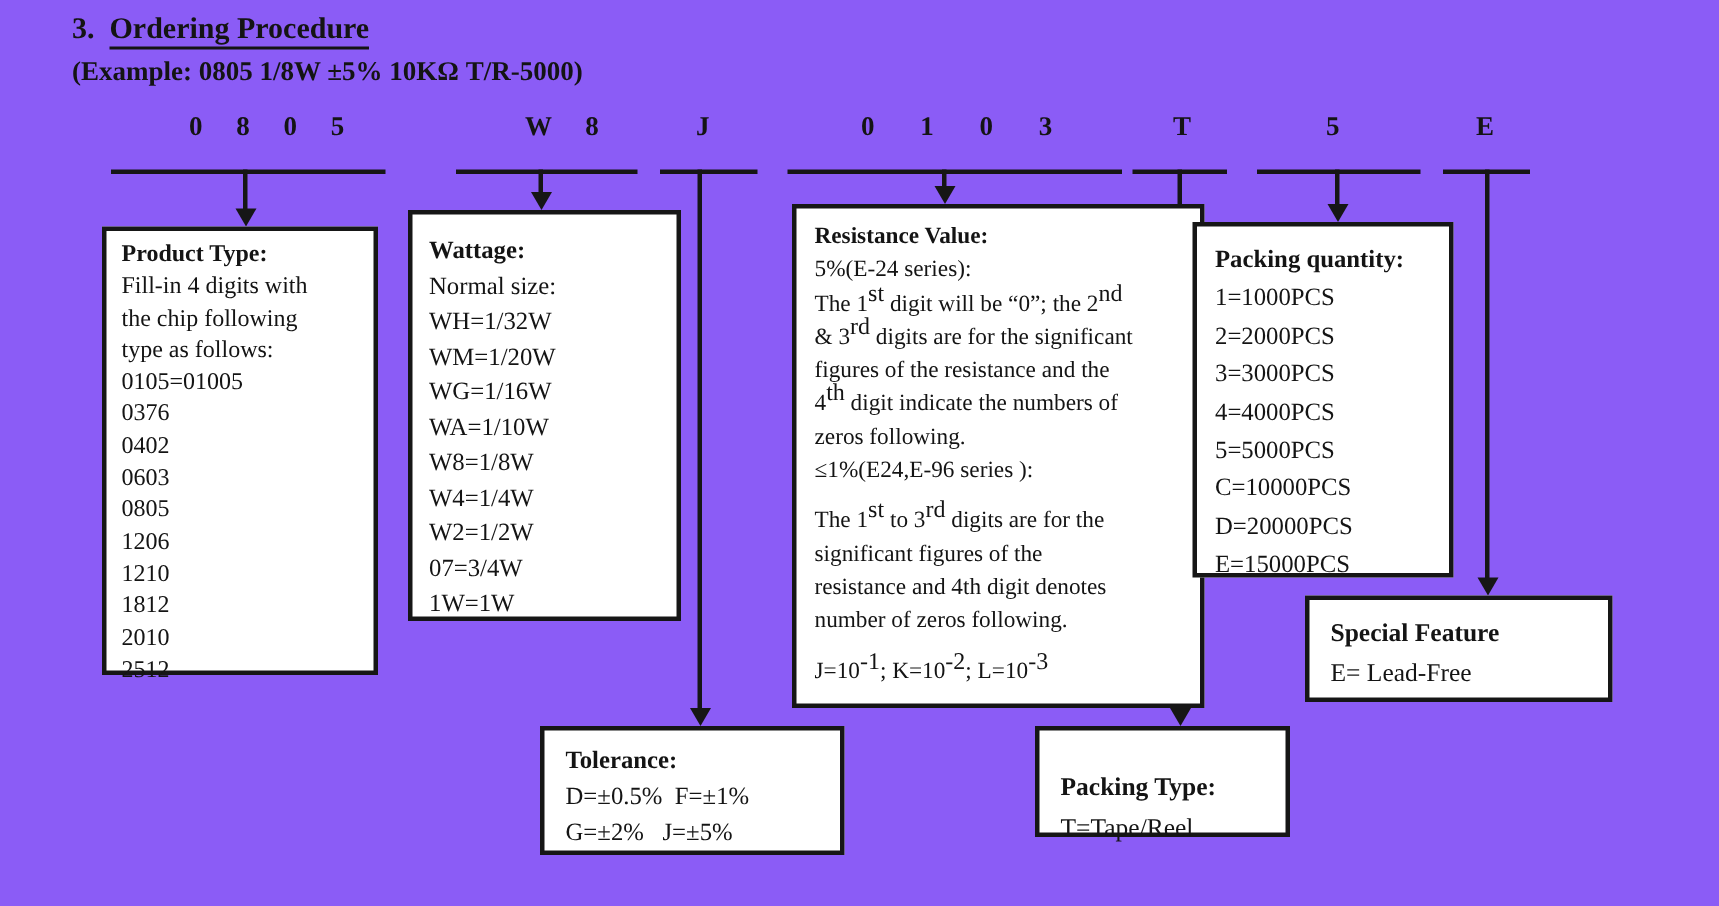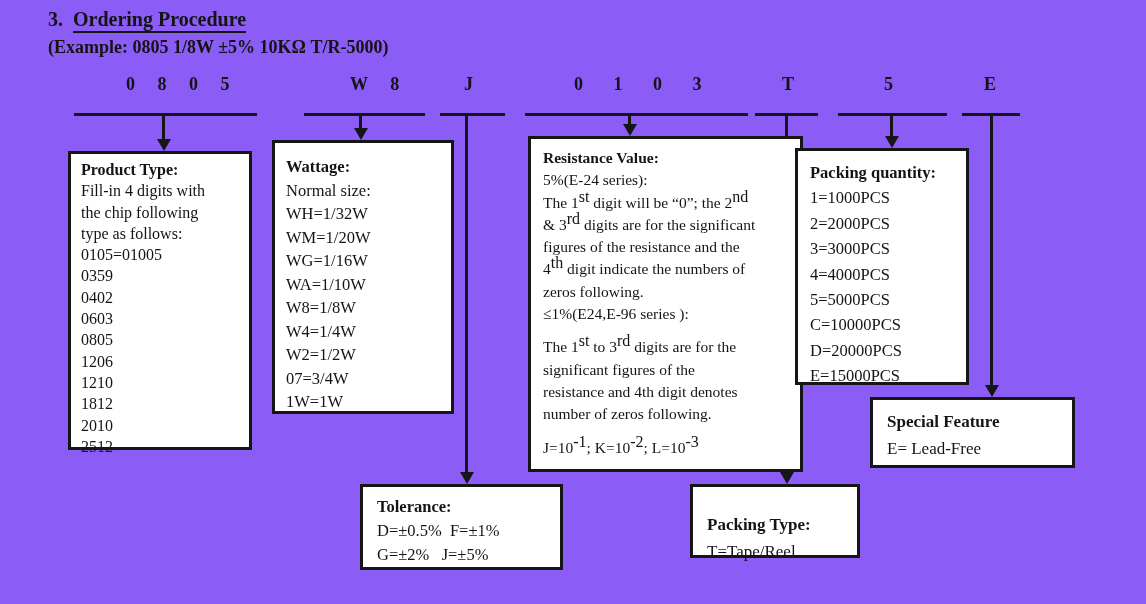--- a/index.html
+++ b/index.html
@@ -78,21 +78,21 @@
 
   <div class="vline" style="left:990px;top:113px;height:273px;"></div>
   <div class="arrow" style="left:985px;top:385px;"></div>
 
   <div class="box" id="box-product">
     <div class="title bline">Product Type:</div>
     <div class="bline">Fill-in 4 digits with</div>
     <div class="bline">the chip following</div>
     <div class="bline">type as follows:</div>
     <div class="bline">0105=01005</div>
-    <div class="bline">0359</div>
+    <div class="bline">0376</div>
     <div class="bline">0402</div>
     <div class="bline">0603</div>
     <div class="bline">0805</div>
     <div class="bline">1206</div>
     <div class="bline">1210</div>
     <div class="bline">1812</div>
     <div class="bline">2010</div>
     <div class="bline">2512</div>
   </div>
 

